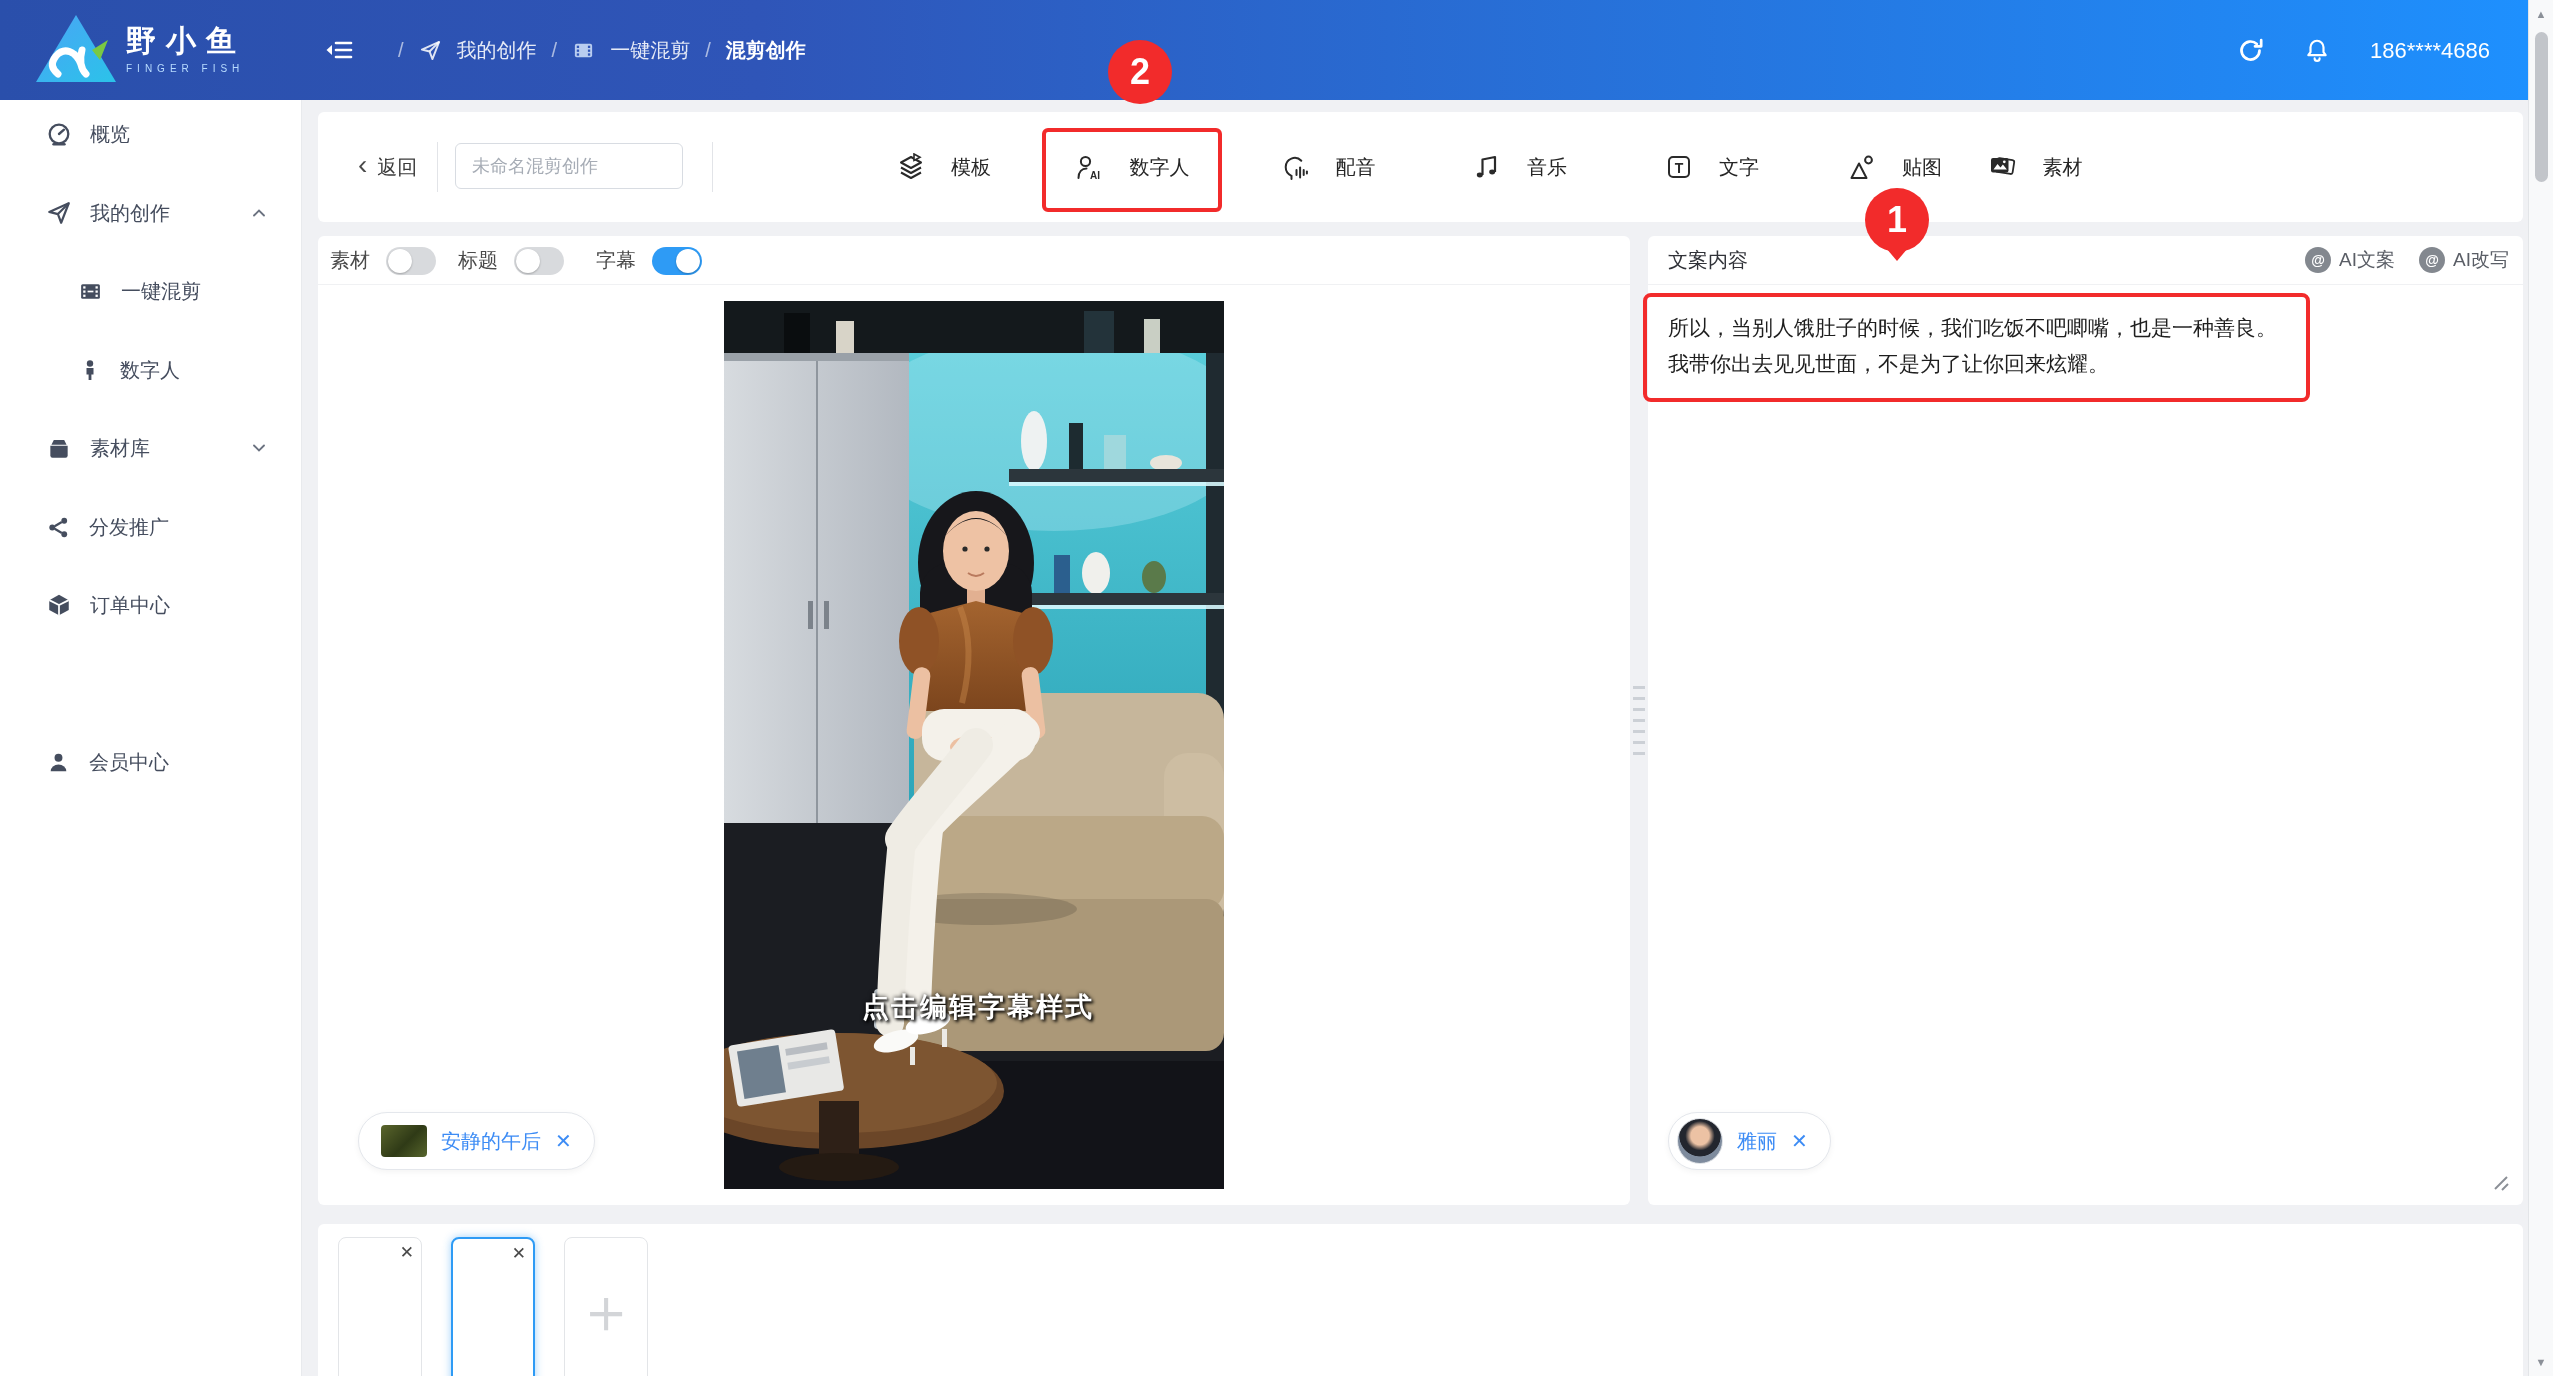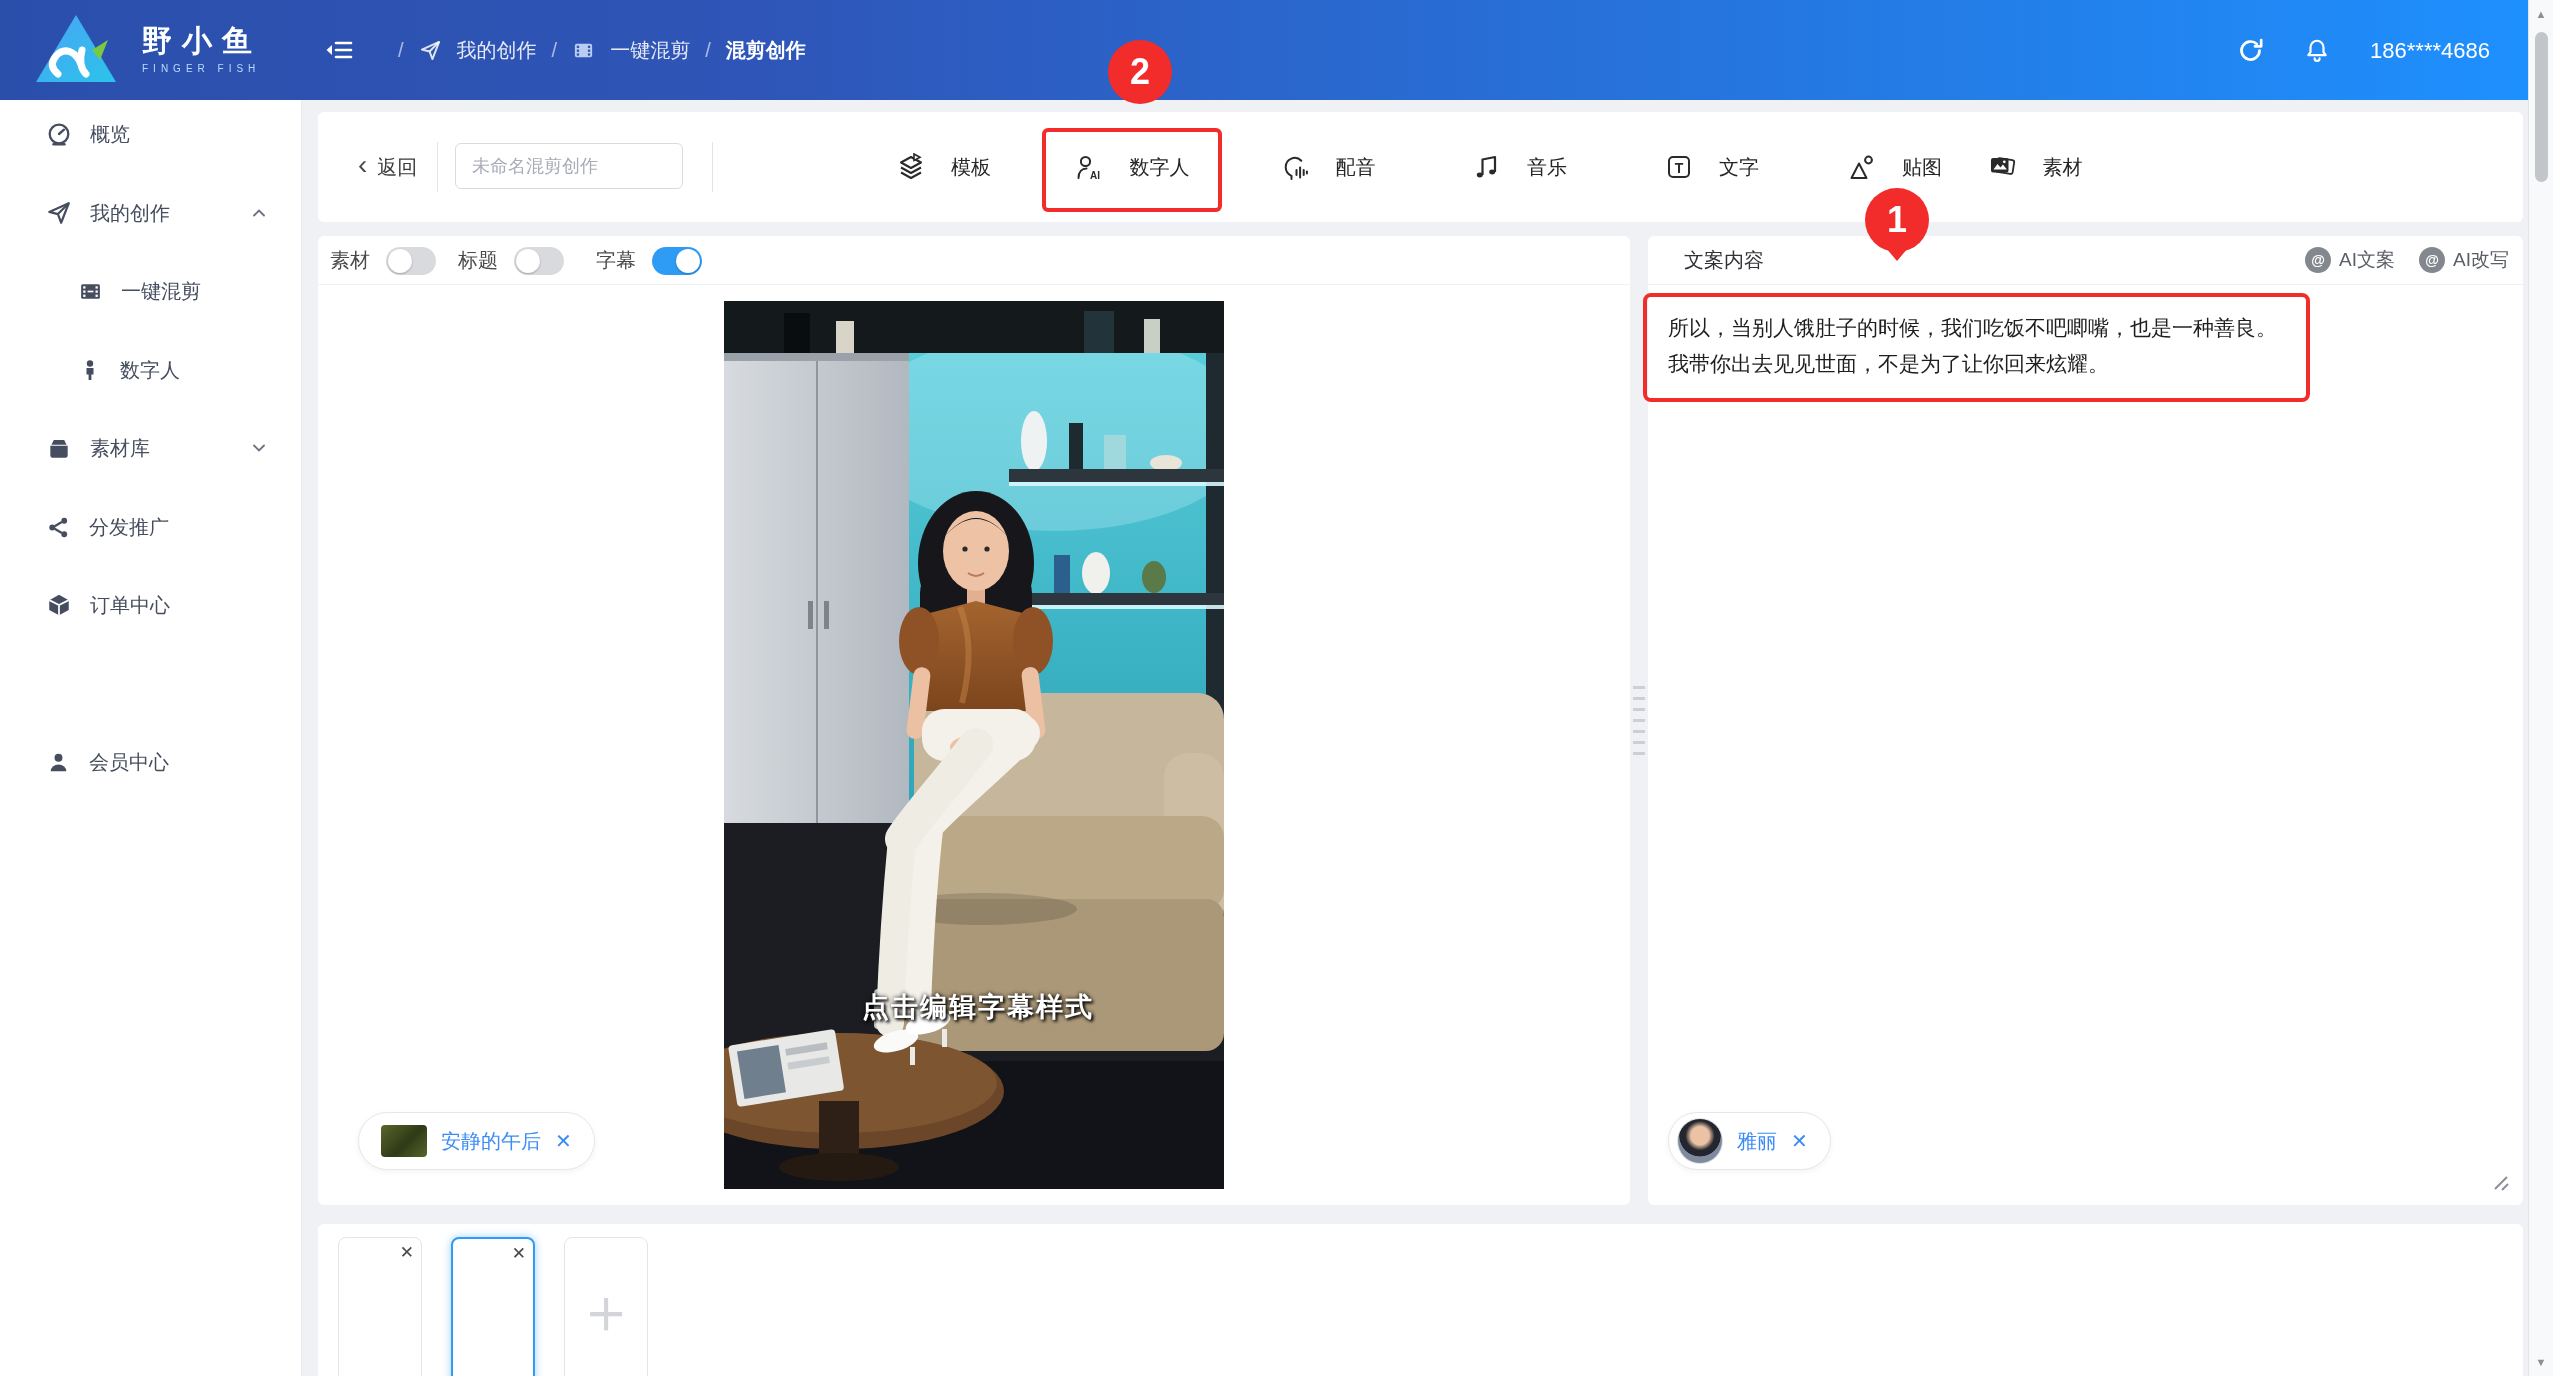--- a/index.html
+++ b/index.html
@@ -7,21 +7,21 @@
   #app {
     position: relative; width: 2553px; height: 1376px; overflow: hidden;
     background: #f0f1f4; font-family: "Liberation Sans", sans-serif;
   }
   
   .topbar { position:absolute; left:0; top:0; width:2528px; height:100px;
     background: linear-gradient(90deg,#2a4fab 0%, #2f55b8 30%, #1e90fe 100%);
     display:flex; align-items:center; color:#fff; }
   .logo { display:flex; align-items:center; margin-left:34px; width:268px; }
   .logo-mark { width:84px; height:76px; }
-  .logo-text { margin-left:24px; }
+  .logo-text { margin-left:8px; }
   .logo-title { font-size:30px; font-weight:bold; letter-spacing:10px; line-height:1; white-space:nowrap; }
   .logo-sub { font-size:10px; letter-spacing:5px; color:#b8dcff; margin-top:7px; }
   .collapse-btn { margin-left:22px; cursor:pointer; display:flex; align-items:center; }
   .crumbs { display:flex; align-items:center; margin-left:44px; font-size:20px; gap:15px; color:rgba(255,255,255,.88); }
   .crumb-sep { color:rgba(255,255,255,.6); }
   .crumb { cursor:pointer; }
   .crumb-current { color:#fff; font-weight:bold; }
   .top-right { margin-left:auto; display:flex; align-items:flex-end; gap:40px; margin-right:38px; }
   .account { font-size:22px; cursor:pointer; }
   .tb-icon { cursor:pointer; display:flex; }
@@ -63,21 +63,21 @@
   .tag { position:absolute; height:58px; border:1px solid #e4e7ec; border-radius:29px; background:#fff; display:flex; align-items:center;
      gap:14px; padding:0 22px; font-size:20px; color:#3d8cf5; box-shadow:0 2px 6px rgba(0,0,0,.05); cursor:pointer; }
   .bgm-tag { left:40px; top:876px; }
   .bgm-thumb { width:46px; height:32px; border-radius:4px; background:linear-gradient(135deg,#5a652c,#2f3a16 55%,#57652c); }
   .tag-x { font-size:20px; color:#3d8cf5; cursor:pointer; }
   
   .drag { position:absolute; left:1630px; top:236px; width:18px; height:969px; display:flex; flex-direction:column; justify-content:center; align-items:center; gap:8px; cursor:col-resize; }
   .drag i { display:block; width:12px; height:3px; background:#ccd0d6; }
   
   .right-panel { left:1648px; top:236px; width:875px; height:969px; }
-  .rp-head { height:49px; border-bottom:1px solid #f0f1f3; display:flex; align-items:center; padding:0 14px 0 36px; }
+  .rp-head { height:49px; border-bottom:1px solid #f0f1f3; display:flex; align-items:center; padding:0 14px 0 20px; }
   .rp-title { font-size:20px; color:#303238; }
   .rp-actions { margin-left:auto; display:flex; gap:24px; align-items:center; }
   .ai-btn { display:flex; align-items:center; gap:8px; font-size:19px; color:#5a5e66; cursor:pointer; }
   .ai-dot { width:26px; height:26px; border-radius:50%; background:#83888f; color:#fff; font-size:14px; font-weight:bold;
      display:flex; align-items:center; justify-content:center; }
   .rp-text { position:absolute; left:20px; top:74px; width:645px; font-size:21px; line-height:36px; color:#1e1e1e; cursor:text; }
   .voice-tag { left:20px; top:876px; padding-left:8px; }
   .avatar { width:46px; height:46px; border-radius:50%;
      background: radial-gradient(circle at 50% 38%, #ecc2a4 0 26%, #23262e 42% 58%, #7e8b9d 60%); border:1px solid #dfe2e6; }
   .resize-handle { position:absolute; right:14px; bottom:10px; cursor:nwse-resize; }

